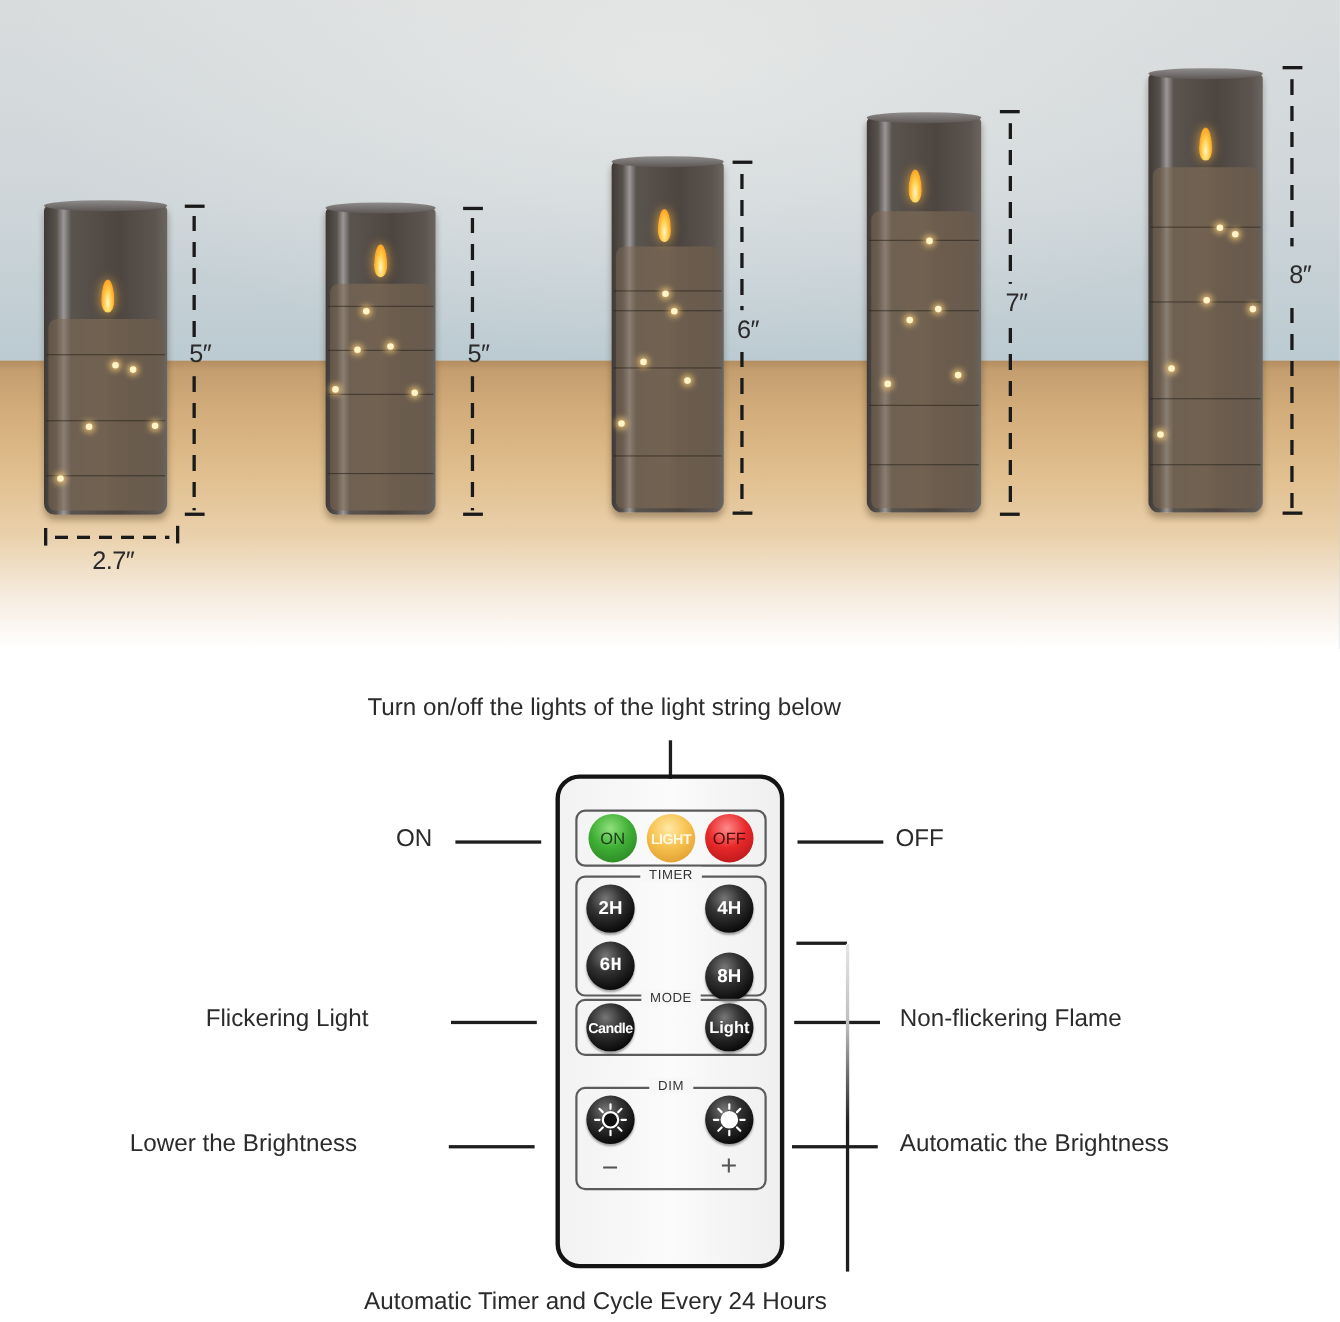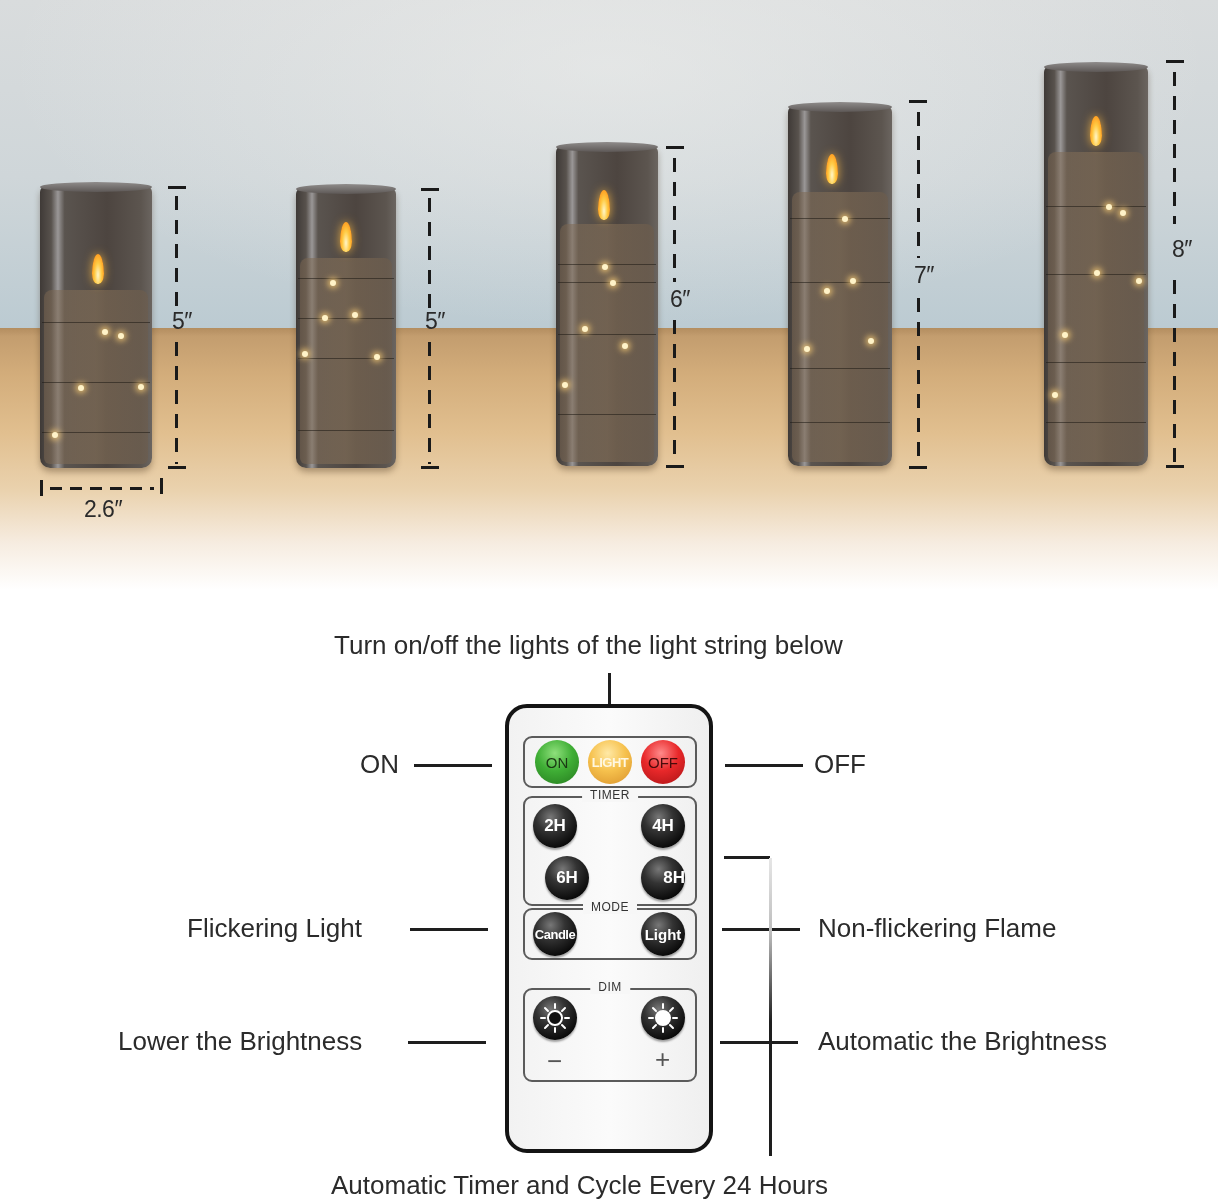--- a/index.html
+++ b/index.html
@@ -63,21 +63,21 @@
     transform: translateX(-50%); letter-spacing: -0.5px;
   }
   .dim-h {
     position: absolute; height: 3px;
     background: repeating-linear-gradient(90deg, #1a1a1a 0 12px, transparent 12px 20px);
   }
   .dim-hcap { position: absolute; width: 3px; height: 16px; background: #1a1a1a; }
 
   
   .caption {
-    position: absolute; font-size: 26px; color: #2b2b2b; white-space: nowrap;
+    position: absolute; font-size: 22px; color: #2b2b2b; white-space: nowrap;
   }
   .line-h { position: absolute; height: 3px; background: #1e1e1e; }
   .line-v { position: absolute; width: 3px; background: #1e1e1e; }
 
   .remote {
     position: absolute; left: 505px; top: 704px; width: 208px; height: 449px;
     box-sizing: border-box; border: 4px solid #141414; border-radius: 22px;
     background: linear-gradient(90deg, #f2f2f2, #fbfbfb 50%, #efefef);
   }
   .group {
@@ -136,21 +136,21 @@
     <div class="led" style="left:12px; top:246px;"></div>
   </div>
   <div class="dim-cap" style="left:168px; top:186px;"></div>
   <div class="dim-v" style="left:175px; top:196px; height:112px;"></div>
   <div class="dim-label" style="left:182px; top:308px;">5″</div>
   <div class="dim-v" style="left:175px; top:342px; height:122px;"></div>
   <div class="dim-cap" style="left:168px; top:466px;"></div>
   <div class="dim-hcap" style="left:40px; top:480px;"></div>
   <div class="dim-h" style="left:50px; top:487px; width:104px;"></div>
   <div class="dim-hcap" style="left:160px; top:478px;"></div>
-  <div class="dim-label" style="left:103px; top:496px;">2.6″</div>
+  <div class="dim-label" style="left:103px; top:496px;">2.7″</div>
 
   <div class="candle" style="left:296px; top:188px; width:100px; height:280px;">
     <div class="rim"></div>
     <div class="wax" style="top:70px;"></div>
     <div class="flame" style="left:50px; top:34px;"></div>
     <div class="wire" style="top:90px;"></div>
     <div class="wire" style="top:130px;"></div>
     <div class="wire" style="top:170px;"></div>
     <div class="wire" style="top:242px;"></div>
     <div class="led" style="left:34px; top:92px;"></div>
@@ -268,24 +268,24 @@
   </div>
 
   <div class="group" style="top:88px; height:110px;">
     <div class="group-title">TIMER</div>
     <div class="btn dark" style="left:8px; top:6px;">
       <span>2H</span>
     </div>
     <div class="btn dark" style="left:116px; top:6px;">
       <span>4H</span>
     </div>
-    <div class="btn dark" style="left:20px; top:58px;">
+    <div class="btn dark" style="left:8px; top:58px;font-family:Liberation Mono, monospace;">
       <span>6H</span>
     </div>
-    <div class="btn dark" style="left:116px; top:58px;justify-content:flex-end;">
+    <div class="btn dark" style="left:116px; top:68px;">
       <span>8H</span>
     </div>
   </div>
 
   <div class="group" style="top:280px; height:94px;">
     <div class="group-title">DIM</div>
     <div class="btn dark" style="left:8px; top:6px;">
       <svg width="32" height="32" viewBox="0 0 32 32">
         <circle cx="16" cy="16" r="7" fill="#111" stroke="#fff" stroke-width="2"></circle>
         <g stroke="#fff" stroke-width="2" stroke-linecap="round">

